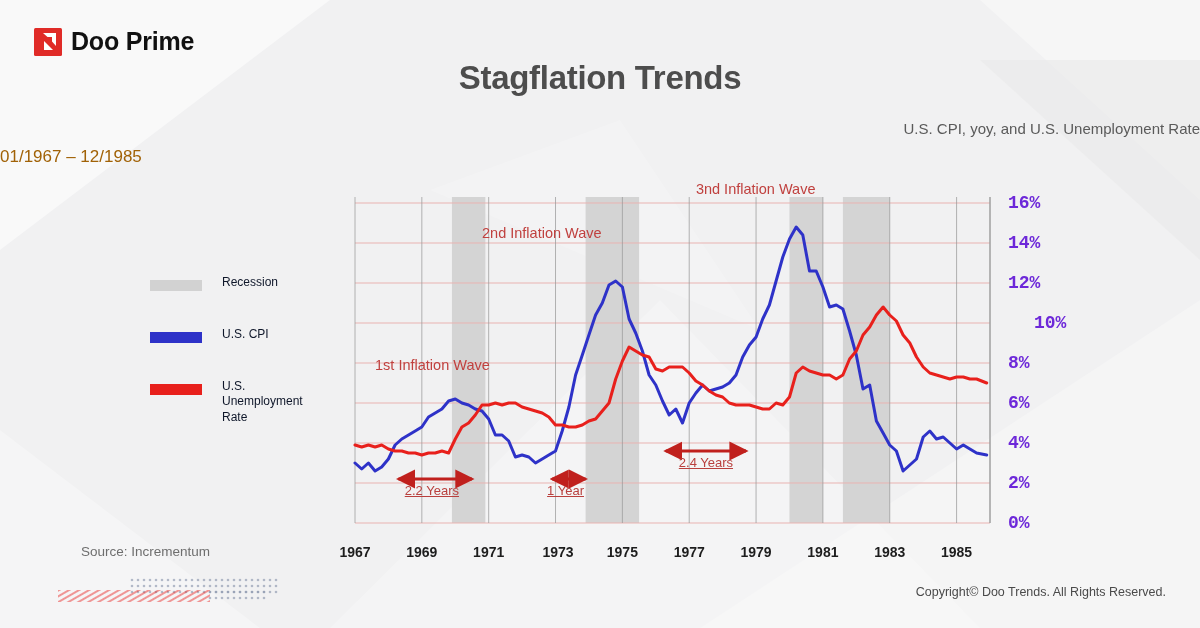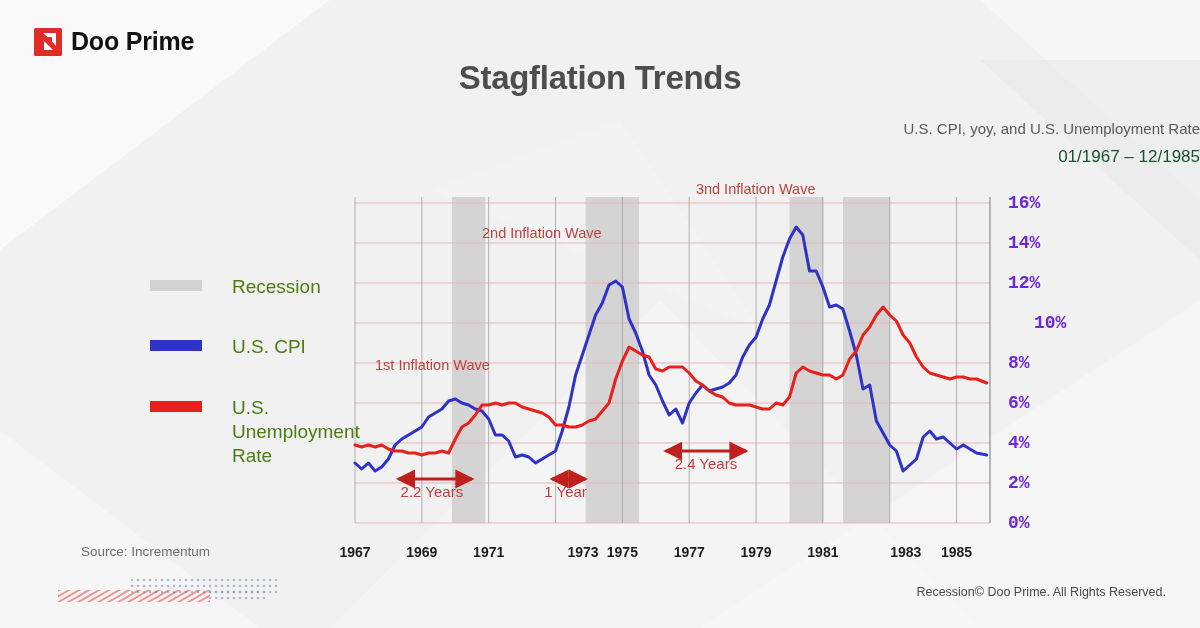--- a/index.html
+++ b/index.html
@@ -23,42 +23,42 @@
   
   #title {
     position: absolute; left: 0; right: 0; top: 59px; text-align: center;
     font-size: 33px; font-weight: 700; color: #4d4d4d; letter-spacing: -0.3px;
   }
   #subtitle1 {
     position: absolute; left: 0; right: 0; top: 120px; text-align: right;
     font-size: 15px; color: #5a5a5a; margin-left: 31px;
   }
   #subtitle2 {
-    position: absolute; left: 0; right: 0; top: 147px; text-align: right;
-    font-size: 17px; color: #14532d;
+    position: absolute; left: 0; right: 0; top: 147px; text-align: left;
+    font-size: 17px; color: #a16207;
   }
 
   
   #legend { position: absolute; left: 150px; top: 275px; width: 210px; }
   .legend-row { display: flex; align-items: flex-start; margin-bottom: 36px; }
   .legend-row:last-child { margin-bottom: 0; }
   .legend-swatch { width: 52px; height: 11px; flex: 0 0 52px; margin-top: 5px; }
-  .legend-label { margin-left: 30px; font-size: 19px; color: #4d7c0f; line-height: 1.28; }
+  .legend-label { margin-left: 20px; font-size: 12px; color: #0f172a; line-height: 1.28; }
 
   
   #chart-area { position: absolute; left: 0; top: 0; width: 1200px; height: 628px; }
 
   #y-labels { position: absolute; left: 1008px; top: 192px; width: 60px; }
   .y-tick { position: absolute; font-size: 18px; font-weight: 700; color: #6d28d9; font-family: Liberation Mono, monospace; }
 
   #x-labels { position: absolute; left: 0; top: 544px; width: 1200px; height: 20px; padding-left: 48px; }
   .x-tick { position: absolute; font-size: 14px; font-weight: 700; color: #1d1d1d; transform: translateX(-50%); }
 
   .annot { position: absolute; font-size: 14.5px; color: #c0413f; white-space: nowrap; }
-  .annot-dur { position: absolute; font-size: 15px; color: #b9403e; white-space: nowrap; transform: translateX(-50%); }
+  .annot-dur { position: absolute; font-size: 13px; color: #b9403e; white-space: nowrap; transform: translateX(-50%); text-decoration: underline; }
 
   
   #source { position: absolute; left: 81px; top: 544px; font-size: 13.5px; color: #6e6e6e; }
   #copyright { position: absolute; right: 34px; top: 585px; font-size: 12.5px; color: #4a4a4a; }
   #deco { position: absolute; left: 58px; top: 578px; width: 236px; height: 26px; }
 </style>
 </head>
 <body>
 
 <svg id="bg-facets" width="1200" height="628">
@@ -153,40 +153,40 @@
         <div class="y-tick" style="top: 161px; left: 0px;">8%</div>
         <div class="y-tick" style="top: 121px; left: 0px; margin-left: 26px;">10%</div>
         <div class="y-tick" style="top: 81px; left: 0px;">12%</div>
         <div class="y-tick" style="top: 41px; left: 0px;">14%</div>
         <div class="y-tick" style="top: 1px; left: 0px;">16%</div>
       </div>
     <div id="x-labels">
         <div class="x-tick" style="left: 355px;">1967</div>
         <div class="x-tick" style="left: 421.842px;">1969</div>
         <div class="x-tick" style="left: 488.684px;">1971</div>
-        <div class="x-tick" style="left: 583px;">1973</div>
+        <div class="x-tick" style="left: 558px;">1973</div>
         <div class="x-tick" style="left: 622.368px;">1975</div>
         <div class="x-tick" style="left: 689.211px;">1977</div>
         <div class="x-tick" style="left: 756.053px;">1979</div>
         <div class="x-tick" style="left: 822.895px;">1981</div>
-        <div class="x-tick" style="left: 889.737px; margin-left: 16px;">1983</div>
+        <div class="x-tick" style="left: 889.737px;">1983</div>
         <div class="x-tick" style="left: 956.579px;">1985</div>
       </div>
     <div id="annot-layer">
         <div class="annot" style="color: rgb(192, 65, 63); left: 375.053px; top: 357px;">1st Inflation Wave</div>
         <div class="annot" style="color: rgb(192, 65, 63); left: 482px; top: 225px;">2nd Inflation Wave</div>
         <div class="annot" style="color: rgb(192, 65, 63); left: 695.895px; top: 181px;">3nd Inflation Wave</div>
         <div class="annot-dur" style="color: rgb(185, 64, 62); left: 431.868px; top: 483px;">2.2 Years</div>
         <div class="annot-dur" style="color: rgb(185, 64, 62); left: 565.553px; top: 483px;">1 Year</div>
         <div class="annot-dur" style="color: rgb(185, 64, 62); left: 705.921px; top: 455px;">2.4 Years</div>
       </div>
   </div>
 
   <div id="source">Source: Incrementum</div>
-  <div id="copyright">Recession© Doo Prime. All Rights Reserved.</div>
+  <div id="copyright">Copyright© Doo Trends. All Rights Reserved.</div>
 
   <svg id="deco" width="236" height="26">
     <defs>
       <pattern id="stripes" width="5" height="5" patternUnits="userSpaceOnUse" patternTransform="rotate(60)">
         <rect width="2" height="5" fill="#e8201c" opacity="0.45"></rect>
       </pattern>
       <pattern id="dots" width="6" height="6" patternUnits="userSpaceOnUse">
         <circle cx="2" cy="2" r="1.3" fill="#8e99b0" opacity="0.65"></circle>
       </pattern>
     </defs>

